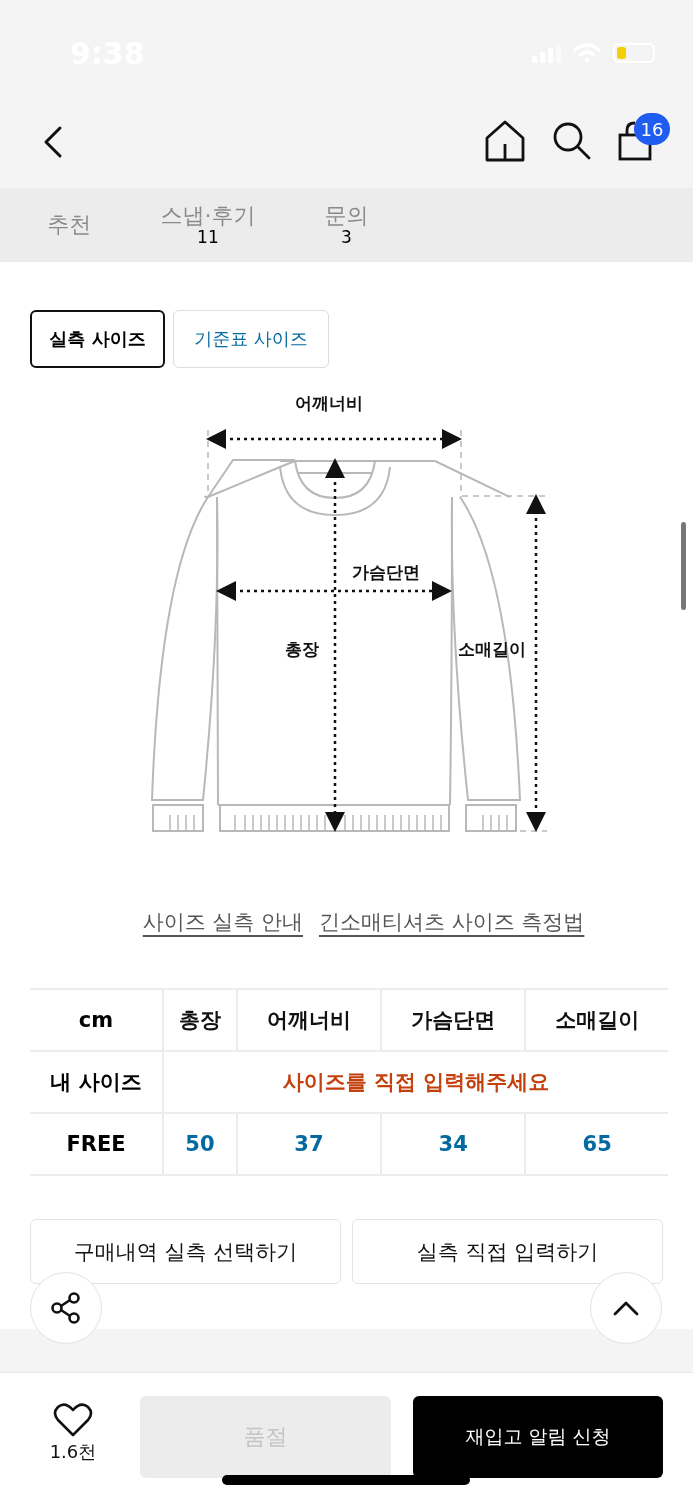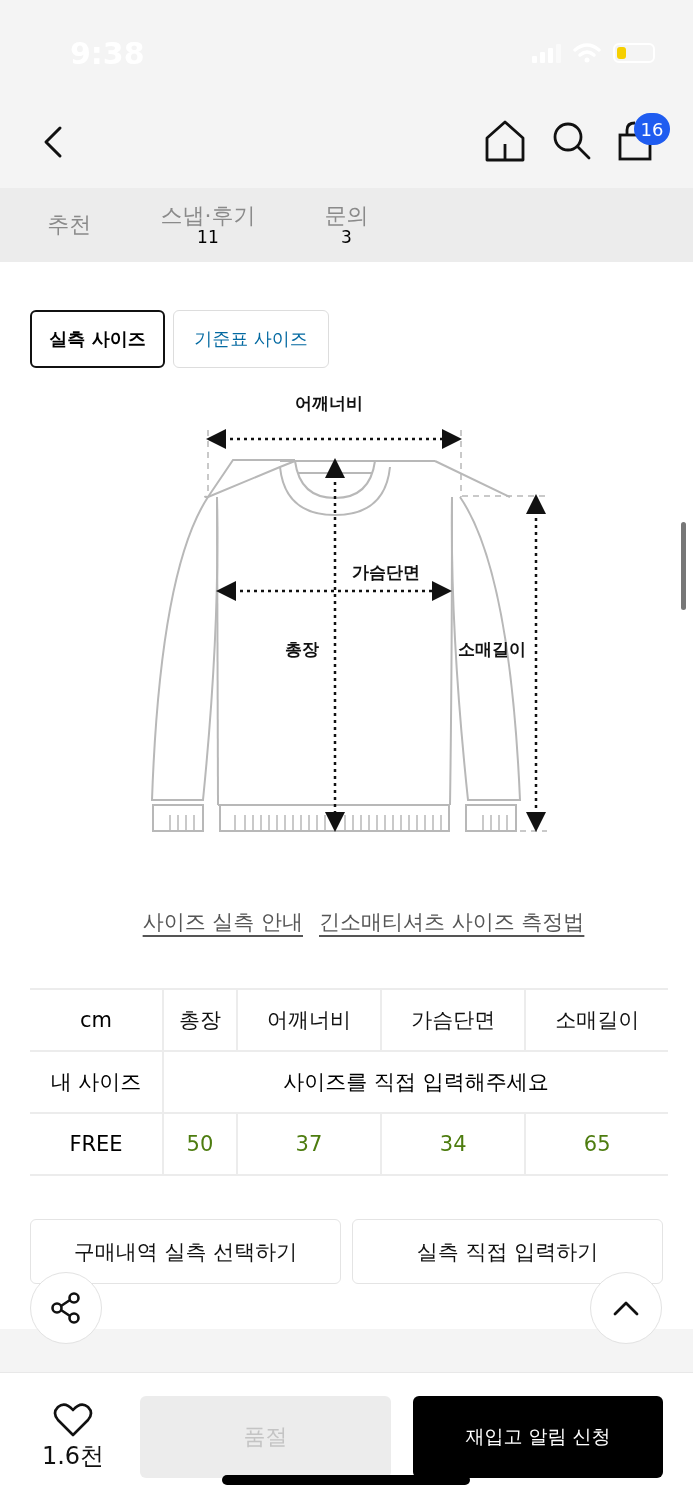--- a/index.html
+++ b/index.html
@@ -30,41 +30,41 @@
   .seg { position: absolute; top: 271px; height: 58px; border-radius: 6px; display: flex; align-items: center; justify-content: center; font-size: 18px; margin-top: 39px; }
   .seg-actual { left: 30px; width: 135px; border: 2px solid #111; font-weight: bold; color: #000; }
   .seg-standard { left: 173px; width: 156px; border: 1.5px solid #ddd; color: #0369a1; }
 
   .diagram { position: absolute; left: 140px; top: 370px; width: 420px; height: 480px; }
   .diagram-label { position: absolute; font-size: 17px; font-weight: bold; color: #111; }
 
   .guide-links { position: absolute; top: 908px; left: 0; width: 693px; display: flex; justify-content: center; gap: 16px; margin-left: 17px; }
   .guide-link { font-size: 21px; color: #555; text-decoration: underline; text-underline-offset: 6px; }
 
-  .size-table { position: absolute; left: 30px; top: 988px; width: 638px; border-collapse: collapse; }
+  .size-table { position: absolute; left: 30px; top: 988px; width: 638px; border-collapse: collapse; font-weight: bold; }
   .size-table td { height: 62px; text-align: center; border-top: 2px solid #ececec; border-bottom: 2px solid #ececec; font-size: 21px; }
   .size-table td + td { border-left: 2px solid #ececec; }
   .size-table td.rowhead { width: 133px; color: #000; }
   .size-table td.head { color: #111; }
-  .size-table td.val { color: #4d7c0f; }
-  .size-table td.hint { color: #000000; }
+  .size-table td.val { color: #0369a1; }
+  .size-table td.hint { color: #c2410c; }
 
   .action-btn { position: absolute; top: 1219px; height: 65px; border: 1.5px solid #e4e4e4; border-radius: 6px; display: flex; align-items: center; justify-content: center; font-size: 21px; color: #111; background: #fff; }
   .btn-history { left: 30px; width: 311px; }
   .btn-direct { left: 352px; width: 311px; }
 
   .gray-band { position: absolute; left: 0; top: 1329px; width: 693px; height: 44px; background: #f4f4f4; border-bottom: 1.5px solid #e8e8e8; }
 
   .fab { position: absolute; top: 1272px; width: 72px; height: 72px; border-radius: 36px; background: #fff; border: 1.5px solid #e2e2e2; display: flex; align-items: center; justify-content: center; }
   .fab-share { left: 30px; }
   .fab-top { left: 590px; }
 
   .bottom-bar { position: absolute; left: 0; top: 1374px; width: 693px; height: 126px; background: #fff; }
   .like { position: absolute; left: 40px; top: 28px; width: 66px; display: flex; flex-direction: column; align-items: center; }
-  .like-count { font-size: 24px; color: #111; margin-top: 2px; }
+  .like-count { font-size: 18px; color: #111; margin-top: 2px; }
   .soldout-btn { position: absolute; left: 140px; top: 22px; width: 251px; height: 82px; border-radius: 6px; background: #ececec; color: #c4c4c4; font-size: 22px; display: flex; align-items: center; justify-content: center; font-family: Liberation Mono, monospace; }
   .restock-btn { position: absolute; left: 413px; top: 22px; width: 250px; height: 82px; border-radius: 6px; background: #000; color: #fff; font-size: 19px; display: flex; align-items: center; justify-content: center; }
   .home-indicator { position: absolute; left: 222px; top: 1475px; width: 248px; height: 10px; border-radius: 5px; background: #000; }
 
   .scrollbar { position: absolute; left: 681px; top: 522px; width: 5px; height: 88px; border-radius: 3px; background: #777; }
 </style>
 </head>
 <body>
 
 <div class="status-bar">

